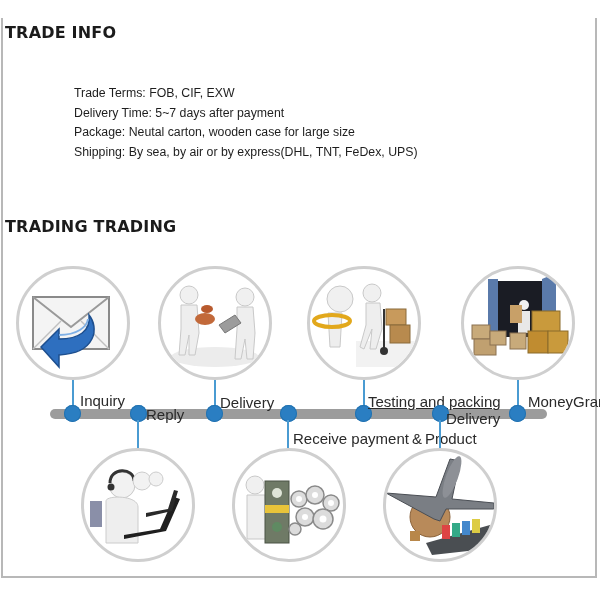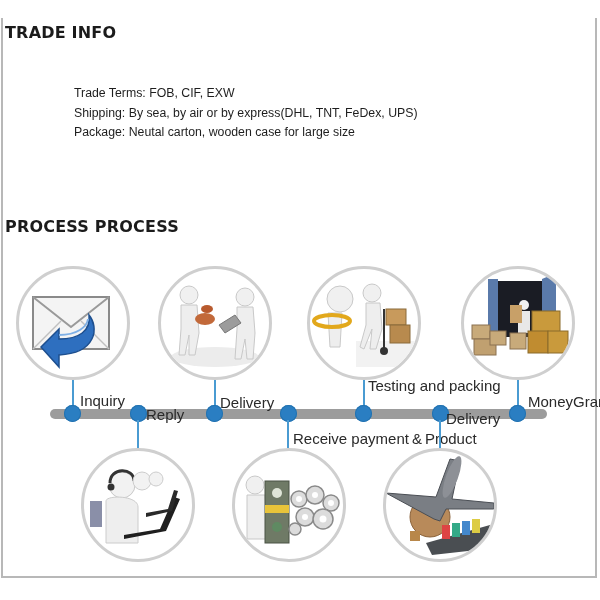--- a/index.html
+++ b/index.html
@@ -27,25 +27,26 @@
   .circle svg { position: absolute; left: 0; top: 0; width: 108px; height: 108px; }
 </style>
 </head>
 <body>
 
 <div class="frame"></div>
 
 <div class="section-title" id="trade-title">TRADE INFO</div>
 <ul class="info-list">
   <li>Trade Terms: FOB, CIF, EXW</li>
+  <li>Delivery Time: 5~7 days after payment</li>
+  <li>Package: Neutal carton, wooden case for large size</li>
   <li>Shipping: By sea, by air or by express(DHL, TNT, FeDex, UPS)</li>
-  <li>Package: Neutal carton, wooden case for large size</li>
 </ul>
 
-<div class="section-title" id="process-title">PROCESS PROCESS</div>
+<div class="section-title" id="process-title">TRADING TRADING</div>
 
 <div class="bar"></div>
 
 <div class="circle" style="left:16px; top:266px;">
   <svg viewBox="0 0 108 108">
     <rect x="14" y="28" width="76" height="52" fill="#f4f4f4" stroke="#8a8a8a" stroke-width="2"></rect>
     <polyline points="14,28 52,58 90,28" fill="none" stroke="#9a9a9a" stroke-width="2"></polyline>
     <polyline points="14,80 42,52" fill="none" stroke="#c0c0c0" stroke-width="1.5"></polyline>
     <polyline points="90,80 62,52" fill="none" stroke="#c0c0c0" stroke-width="1.5"></polyline>
     <path d="M40,98 L22,78 L40,60 L40,70 C60,70 72,62 70,46 C80,58 78,84 40,86 Z" fill="#2e6fbf" stroke="#1d4f8f" stroke-width="1.5"></path>
@@ -127,21 +128,21 @@
     <circle cx="62" cy="24" r="9" fill="#f0f0f0" stroke="#c8c8c8"></circle>
     <path d="M56,34 L70,34 L72,60 L66,80 L60,80 L62,60 L54,80 L50,78 L56,56 Z" fill="#eeeeee" stroke="#c8c8c8"></path>
     <rect x="76" y="40" width="20" height="16" fill="#c89a5c" stroke="#8a6a3a"></rect>
     <rect x="80" y="56" width="20" height="18" fill="#b88a4e" stroke="#8a6a3a"></rect>
     <line x1="74" y1="40" x2="74" y2="80" stroke="#333" stroke-width="2"></line>
     <circle cx="74" cy="82" r="4" fill="#333"></circle>
   </svg>
 </div>
 <div class="stem" style="left:363px; top:380px; height:30px;"></div>
 <div class="dot" style="left:355px; top:405px;"></div>
-<div class="step-label" style="left:368px; top:377px;">Testing and packing</div>
+<div class="step-label" style="left:368px; top:393px;text-decoration:underline;">Testing and packing</div>
 
 <div class="dot" style="left:432px; top:405px;"></div>
 <div class="stem" style="left:439px; top:420px; height:28px;"></div>
 <div class="step-label" style="left:446px; top:410px;text-align:right;">Delivery</div>
 <div class="circle" style="left:383px; top:448px;">
   <svg viewBox="0 0 108 108">
     <circle cx="44" cy="66" r="20" fill="#b88a5a" stroke="#8a623a"></circle>
     <path d="M30,58 C40,54 50,62 58,56" fill="none" stroke="#e8d4b8" stroke-width="2"></path>
     <polygon points="0,42 50,46 64,8 74,10 66,48 108,52 108,58 60,58 54,70 48,68" fill="#7a7e84" stroke="#4a4e54"></polygon>
     <ellipse cx="66" cy="26" rx="6" ry="22" fill="#8d9096" transform="rotate(20 66 26)"></ellipse>

